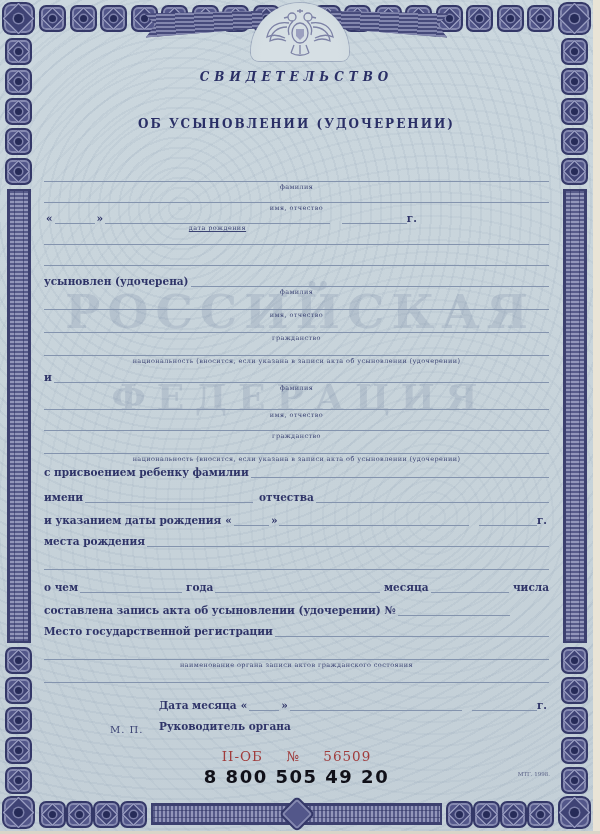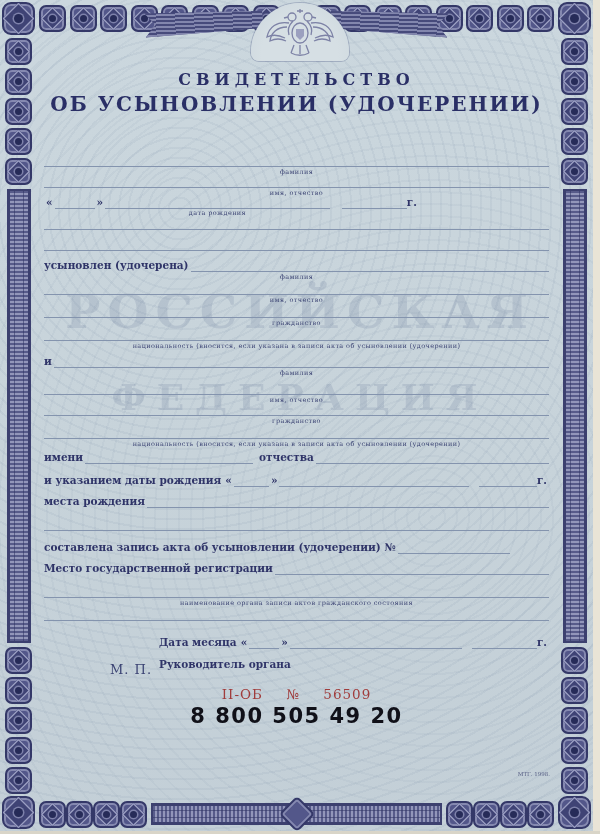--- a/index.html
+++ b/index.html
@@ -64,48 +64,48 @@
 
   
   .wm{position:absolute;left:0;right:0;text-align:center;z-index:1;
     font-weight:bold;color:rgba(86,104,140,.17);pointer-events:none;}
   .wm1{top:284px;font-size:47px;letter-spacing:7px;}
   .wm2{top:376px;font-size:36px;letter-spacing:11px;}
 
   
   .content{position:absolute;left:44px;right:51px;top:42px;z-index:5;color:#2f3468;}
   .title{text-align:center;margin-top:28px;font-weight:bold;color:#2a2f66;}
-  .t1{font-size:16px;letter-spacing:5px;line-height:1.3;}
-  .t2{font-size:20px;letter-spacing:2px;line-height:1.3;}
+  .t1{font-size:12px;letter-spacing:5px;line-height:1.3;font-style:italic;}
+  .t2{font-size:12px;letter-spacing:2px;line-height:1.3;margin-top:31px;}
 
   .rows{margin-top:29px;}
   .row{height:21px;display:flex;align-items:flex-end;position:relative;font-size:10.5px;}
   .row .txt{white-space:nowrap;line-height:1;padding:0 2px 1px 0;}
   .row .q{padding:0 2px 1px 2px;}
   .fl{flex:1 1 auto;border-bottom:1px solid #8494ae;height:1px;position:relative;}
   .fl.noline{border-bottom:none;}
   .lbl{position:absolute;top:2px;left:50%;transform:translateX(-50%);
-    font-style:normal;font-size:6.5px;letter-spacing:.4px;color:#3b4373;white-space:nowrap;}
+    font-style:normal;font-size:6.5px;letter-spacing:.4px;color:#3b4373;white-space:nowrap;text-decoration:underline;}
   .rl{position:absolute;top:100%;left:0;width:100%;text-align:center;
     font-style:normal;font-size:6.5px;letter-spacing:.4px;color:#3b4373;white-space:nowrap;margin-top:1px;}
   .mt2{margin-top:2px}.mt3{margin-top:3px}.mt4{margin-top:4px}.mt6{margin-top:6px}.mt7{margin-top:7px}
   .w30{flex:0 0 30px}.w35{flex:0 0 35px}.w40{flex:0 0 40px}.w58{flex:0 0 58px}
   .w65{flex:0 0 65px}.w112{flex:0 0 112px}
   .g1{flex:1.3 1 0}.g2{flex:2.1 1 0}.g3{flex:1 1 0}.g07{flex:0.72 1 0}.sp{flex:1.1 1 auto}
 
   .sign-block{position:relative;margin-top:9px;font-size:10.5px;}
-  .mp{position:absolute;left:66px;top:4px;font-size:13px;letter-spacing:1px;color:#3b4373;}
+  .mp{position:absolute;left:66px;top:4px;font-size:10px;letter-spacing:1px;color:#3b4373;}
   .head{margin-left:115px;font-weight:bold;color:#2f3468;line-height:1.25;}
   .head .hrow{display:flex;align-items:flex-end;}
   .indent{margin-left:115px;}
 
   .serial{margin-top:15px;text-align:center;color:#a03c3c;font-size:13.5px;letter-spacing:1px;}
   .serial span{margin:16px 9px;}
   .phone{margin-top:2px;text-align:center;font-family:"DejaVu Sans",sans-serif;
-    font-weight:bold;font-size:21px;letter-spacing:1.5px;color:#101018;}
+    font-weight:bold;font-size:18px;letter-spacing:1.5px;color:#101018;}
   .printmark{position:absolute;right:50px;top:771px;font-size:5.5px;color:#5a6287;z-index:6;}
 </style>
 </head>
 <body>
 
 <div class="texture"></div>
 
 <div class="corner c-tl"></div>
 <div class="corner c-tr"></div>
 <div class="corner c-bl"></div>
@@ -258,20 +258,24 @@
       <i class="rl">имя, отчество</i>
     </div>
     <div class="row">
       <span class="fl"></span>
       <i class="rl">гражданство</i>
     </div>
     <div class="row mt2">
       <span class="fl"></span>
       <i class="rl">национальность (вносится, если указана в записи акта об усыновлении (удочерении)</i>
     </div>
+    <div class="row mt3">
+      <b class="txt">с присвоением ребенку фамилии</b>
+      <span class="fl"></span>
+    </div>
     <div class="row mt4">
       <b class="txt">имени</b>
       <span class="fl g07"></span>
       <b class="txt" style="padding-left:6px">отчества</b>
       <span class="fl g3"></span>
     </div>
     <div class="row mt2">
       <b class="txt">и указанием даты рождения</b>
       <b class="txt q">«</b>
       <span class="fl w35"></span>
@@ -282,20 +286,29 @@
       <b class="txt">г.</b>
     </div>
     <div class="row">
       <b class="txt">места рождения</b>
       <span class="fl"></span>
     </div>
     <div class="row mt2">
       <span class="fl"></span>
     </div>
     <div class="row mt2">
+      <b class="txt">о чем</b>
+      <span class="fl g1"></span>
+      <b class="txt" style="padding-left:4px">года</b>
+      <span class="fl g2"></span>
+      <b class="txt" style="padding-left:4px">месяца</b>
+      <span class="fl g3"></span>
+      <b class="txt" style="padding-left:4px;padding-right:0">числа</b>
+    </div>
+    <div class="row mt2">
       <b class="txt">составлена запись акта об усыновлении (удочерении) №</b>
       <span class="fl w112"></span>
       <span class="fl noline"></span>
     </div>
     <div class="row">
       <b class="txt">Место государственной регистрации</b>
       <span class="fl"></span>
     </div>
     <div class="row mt2">
       <span class="fl"></span>

